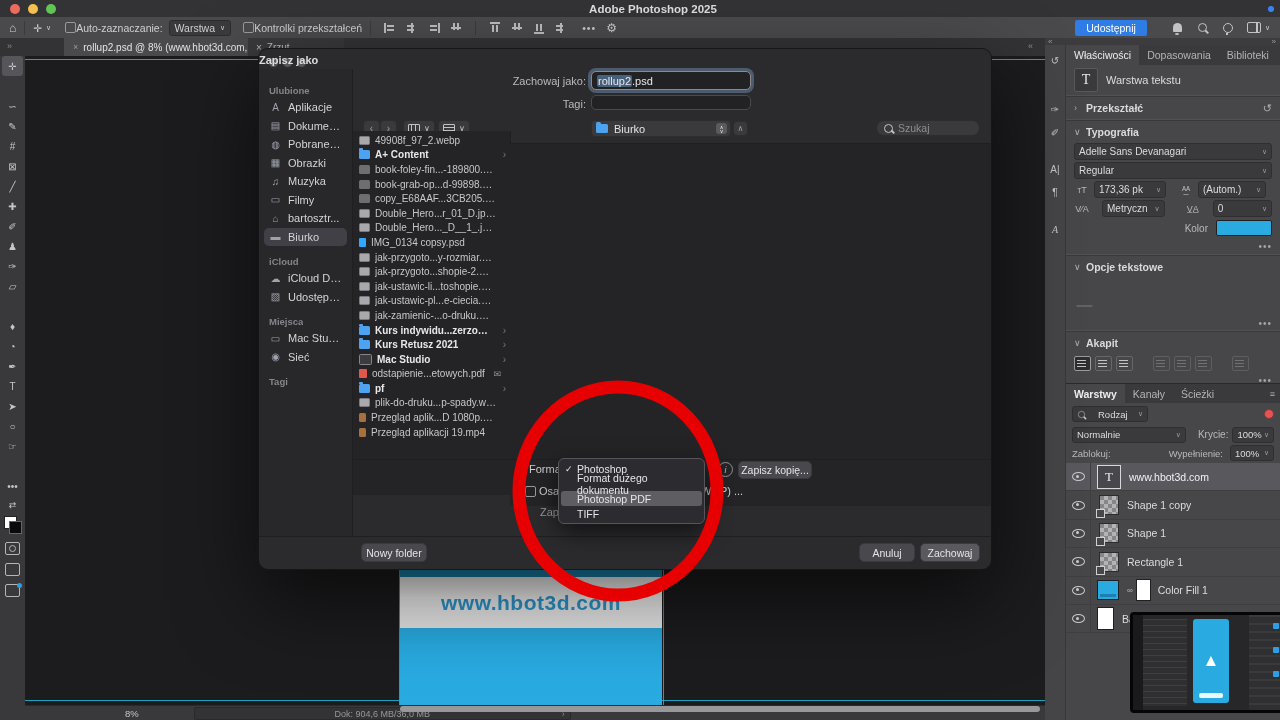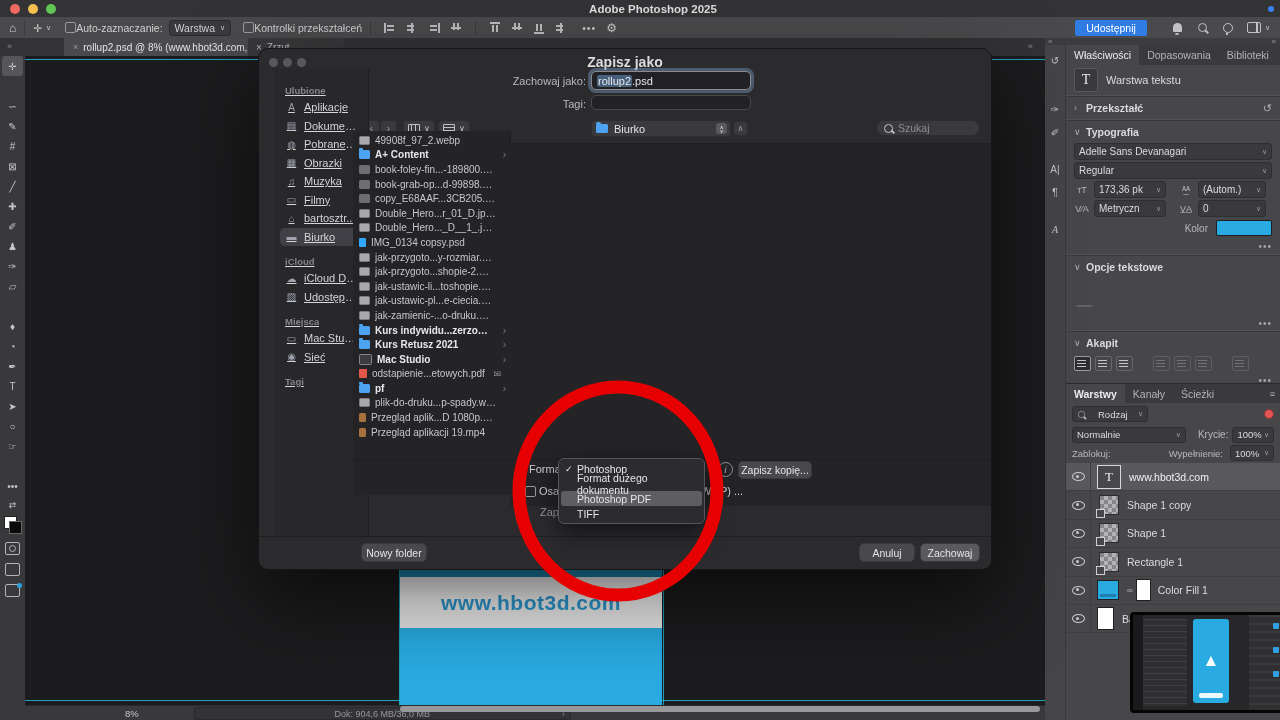--- a/index.html
+++ b/index.html
@@ -77,21 +77,21 @@
              display:flex;align-items:center;font-size:9.5px;color:#a8a8aa;}
   .zoomlvl{margin-left:100px;color:#c6c6c8;}
   .docpill{margin-left:55px;width:375px;background:#333335;border:1px solid #2a2a2c;height:11px;border-radius:2px;
            display:flex;align-items:center;justify-content:center;gap:8px;color:#97979b;font-size:9px;position:relative;}
   .docpill .dchev{position:absolute;right:5px;color:#8a8a8e;}
   .hscroll{position:absolute;left:400px;top:706px;width:640px;height:6px;border-radius:3px;background:#98989a;z-index:3;}
   
   .dialog{left:258px;top:48px;width:732px;height:520px;background:#2b2b2e;border:1px solid #161618;
           border-radius:10px;box-shadow:0 30px 80px rgba(0,0,0,.6);z-index:20;font-size:11px;}
   .dlg-dot{position:absolute;top:9px;width:9px;height:9px;border-radius:50%;background:#58585c;}
-  .dlg-title{position:absolute;top:5px;left:0;right:0;text-align:center;font-size:14px;font-weight:bold;color:#dcdcde;}
+  .dlg-title{position:absolute;top:5px;left:0;right:0;font-size:11px;font-weight:bold;color:#dcdcde;}
   .dlg-label{position:absolute;color:#b9b9bc;text-align:right;width:120px;}
   .dlg-input{position:absolute;background:#222225;border:1px solid #4a4a4e;border-radius:5px;color:#e7e7e9;
              font-size:11px;display:flex;align-items:center;padding:0 5px;}
   .focusring{box-shadow:0 0 0 3px rgba(120,150,190,.45);border-color:#8a8a8e;}
   .selhl{background:#47617d;border-radius:2px;padding:0 1px;}
   .nav-btn{position:absolute;width:15px;height:15px;background:#3a3a3d;border:1px solid #2d2d30;border-radius:4px;
            color:#9fa0a3;font-size:10px;display:flex;align-items:center;justify-content:center;}
   .view-btn{position:absolute;height:15px;background:#3a3a3d;border:1px solid #2d2d30;border-radius:4px;color:#c3c3c5;
             display:flex;align-items:center;gap:4px;padding:0 4px;font-size:8px;}
   .i-cols{width:10px;height:8px;border:1px solid #c3c3c5;border-radius:1px;
@@ -101,22 +101,22 @@
   .loc-select{position:absolute;background:#3a3a3d;border:1px solid #2d2d30;border-radius:4px;display:flex;
               align-items:center;gap:6px;padding:0 4px;color:#e2e2e4;}
   .stepper{position:absolute;right:3px;top:2px;bottom:2px;width:11px;background:#5a5a5e;border-radius:3px;
            display:flex;flex-direction:column;align-items:center;justify-content:center;font-size:5px;color:#ededef;line-height:4px;}
   .i-folder{width:12px;height:9px;background:#4da3f0;border-radius:1.5px;position:relative;display:inline-block;flex:none;}
   .i-folder::before{content:"";position:absolute;left:0;top:-2px;width:5px;height:3px;background:#4da3f0;border-radius:1.5px 1.5px 0 0;}
   .search-f{position:absolute;background:#3a3a3d;border:1px solid #2d2d30;border-radius:8px;display:flex;
             align-items:center;gap:5px;padding:0 7px;color:#8e8e92;}
   .dlg-div{position:absolute;height:1px;background:#1f1f21;}
   
-  .dside{position:absolute;left:16px;top:20px;width:94px;height:467px;background:#28282b;border-right:1px solid #1f1f21;
-         padding-top:6px;box-sizing:border-box;overflow:hidden;text-decoration:underline;}
+  .dside{position:absolute;left:0;top:20px;width:94px;height:467px;background:#28282b;border-right:1px solid #1f1f21;
+         padding-top:6px;box-sizing:border-box;overflow:hidden;}
   .srow{display:flex;align-items:center;gap:6px;height:18.5px;margin:0 5px;padding:0 5px;border-radius:5px;
         font-size:11px;color:#d4d4d6;white-space:nowrap;}
   .srow.sel{background:#404046;}
   .srow.hdr{font-size:9.5px;color:#85858a;margin-top:8px;height:15px;font-weight:bold;}
   .sic{flex:none;width:13px;text-align:center;font-size:10px;color:#9fa2ad;}
   .slabel{overflow:hidden;text-overflow:ellipsis;}
   
   .dfiles{position:absolute;left:94px;top:82px;width:157px;height:362px;background:#242427;border-right:1px solid #1f1f21;
           overflow:hidden;padding-top:2px;}
   .dempty{position:absolute;left:251px;top:95px;width:481px;height:362px;background:#242427;}
@@ -718,21 +718,21 @@
       <span class="pfield" style="width:62px">
         <span>173,36 pk</span>
           <span class="fdd">∨</span>
       </span>
       <span class="flabel-ic" style="margin-left:8px">ᴬ̲ᴬ</span>
       <span class="pfield" style="width:58px">
         <span>(Autom.)</span>
           <span class="fdd">∨</span>
       </span>
     </div>
-    <div class="prow" style="height:19px;gap:4px">
+    <div class="prow" style="height:19px;gap:12px">
       <span class="flabel-ic">V∕A</span>
       <span class="pfield" style="width:62px">
         <span>Metryczn</span>
           <span class="fdd">∨</span>
       </span>
       <span class="flabel-ic" style="margin-left:8px">V̲A̲</span>
       <span class="pfield" style="width:58px">
         <span>0</span>
           <span class="fdd">∨</span>
       </span>

